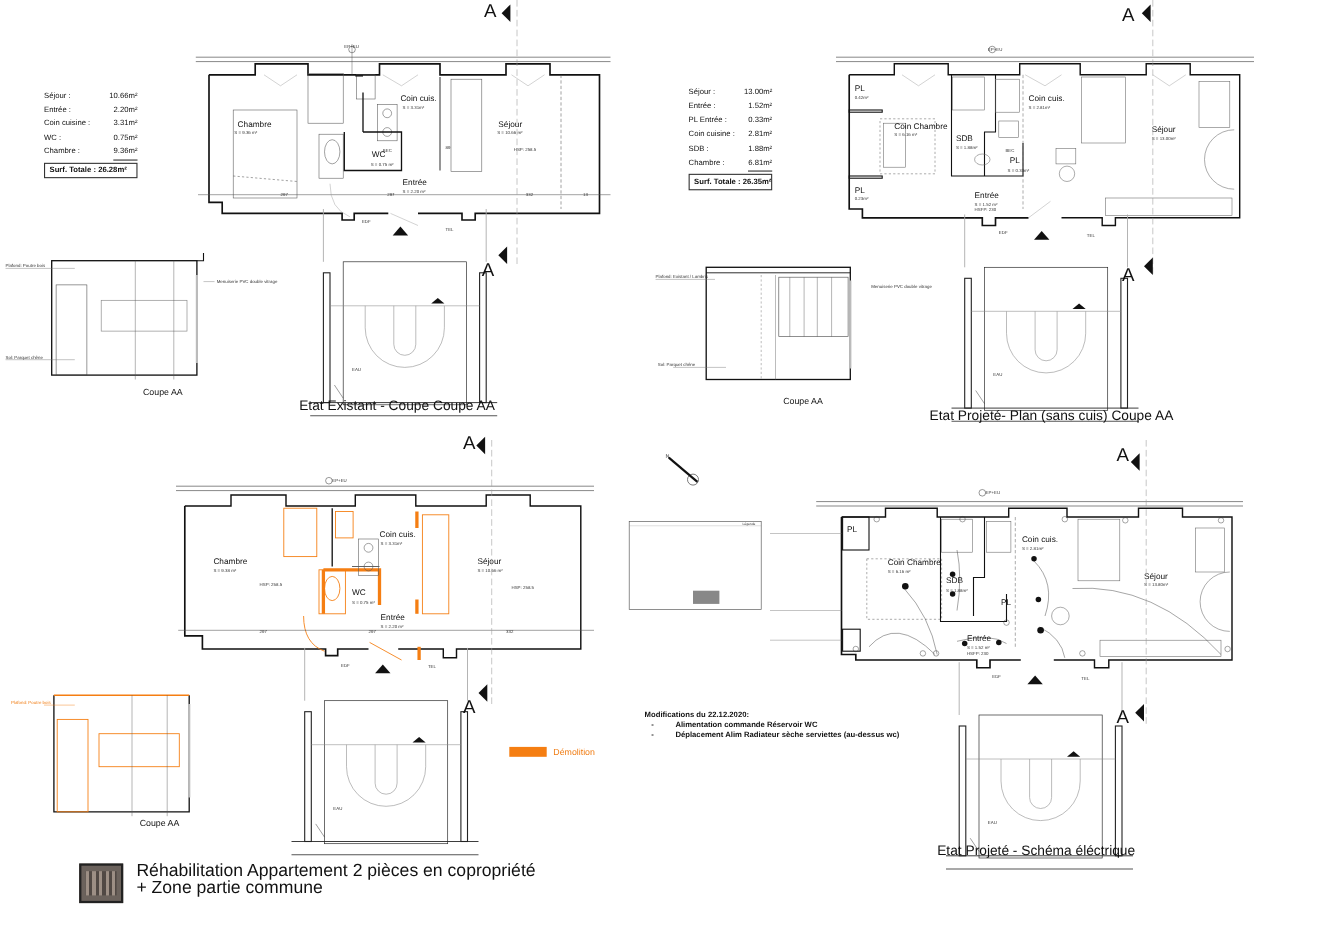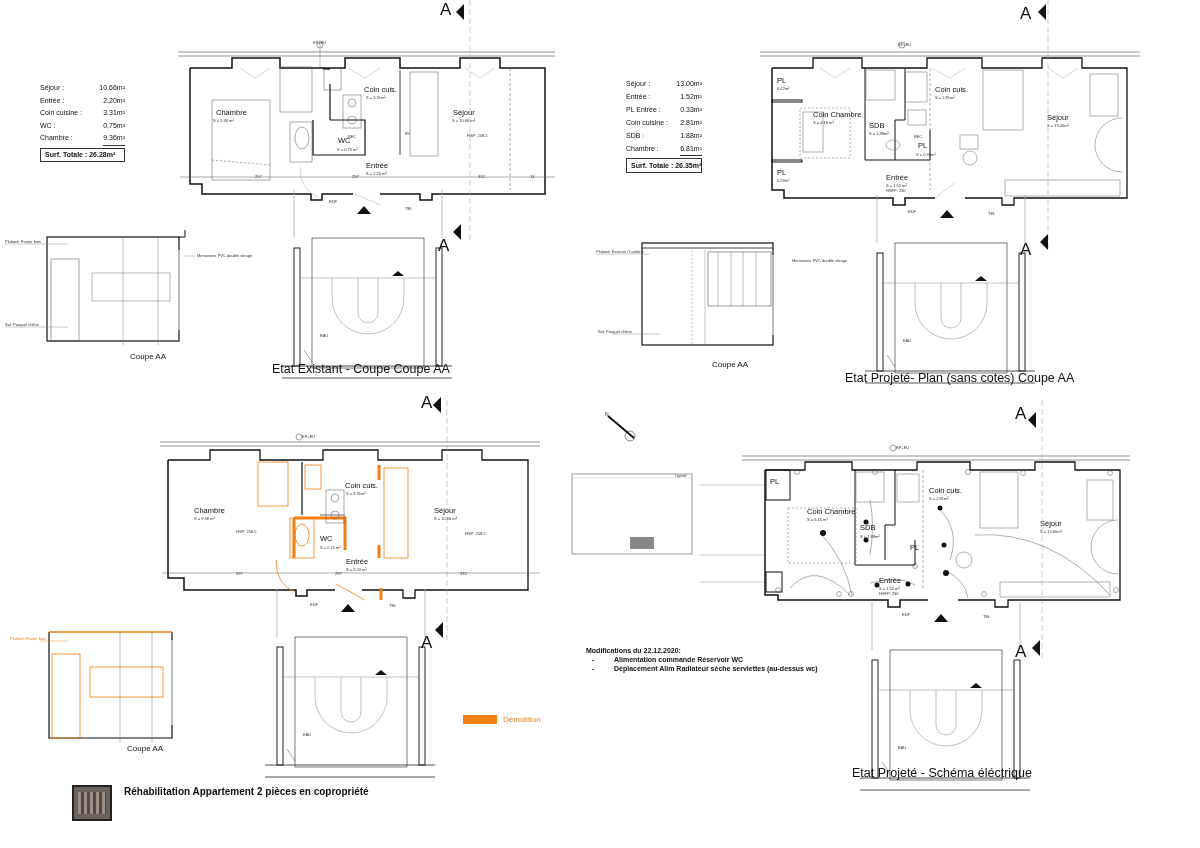--- a/index.html
+++ b/index.html
@@ -9,23 +9,23 @@
   .room{font-family:"Liberation Sans",sans-serif;font-size:7.5px;fill:#111;}
   .area-table{position:absolute;font-size:7px;line-height:12.5px;}
   .area-table .row{display:flex;justify-content:space-between;}
   .area-table .total{border:1px solid #333;font-weight:bold;padding:0 4px;margin-top:2px;white-space:nowrap;}
   .caption{position:absolute;font-size:12.5px;color:#111;white-space:nowrap;}
   .coupe-label{position:absolute;font-size:8px;font-weight:normal;}
   .letterA{position:absolute;font-size:17px;color:#111;}
   .mods{position:absolute;left:586px;top:646px;font-size:7px;font-weight:bold;line-height:9px;}
   .mods .li{padding-left:6px;}
   .mods .li span.d{display:inline-block;width:22px;}
-  .title{position:absolute;left:124px;top:784px;font-size:10px;font-weight:bold;line-height:16px;}
+  .title{position:absolute;left:124px;top:784px;font-size:16px;font-weight:normal;line-height:16px;}
   .thumb{position:absolute;left:72px;top:785px;width:40px;height:36px;background:#6b625c;border:2px solid #222;box-sizing:border-box;}
-  .demol{position:absolute;left:463px;top:679px;display:flex;align-items:center;font-size:8px;color:#f07c12;margin-top:36px;}
+  .demol{position:absolute;left:463px;top:679px;display:flex;align-items:center;font-size:8px;color:#f07c12;}
   .demol .sw{width:34px;height:9px;background:#f57e12;margin-right:6px;}
 </style>
 </head>
 <body>
 
 <svg width="1200" height="848" viewBox="0 0 1200 848">
   <defs>
     <g id="stair">
       <rect x="0" y="0" width="112" height="130" fill="none" stroke="#222" stroke-width="0.6"></rect>
       <line x1="-18" y1="0" x2="-18" y2="-48" stroke="#aaa" stroke-width="0.8"></line>
@@ -425,32 +425,33 @@
 <div class="letterA" style="left:421px;top:393px;">A</div>
 <div class="letterA" style="left:421px;top:633px;">A</div>
 <div class="letterA" style="left:1015px;top:404px;">A</div>
 <div class="letterA" style="left:1015px;top:642px;">A</div>
 
 <div class="coupe-label" style="left:130px;top:352px;">Coupe AA</div>
 <div class="coupe-label" style="left:712px;top:360px;">Coupe AA</div>
 <div class="coupe-label" style="left:127px;top:744px;">Coupe AA</div>
 
 <div class="caption" style="left:272px;top:362px;">Etat Existant - Coupe Coupe AA</div>
-<div class="caption" style="left:845px;top:371px;">Etat Projeté- Plan (sans cotes) Coupe AA</div>
+<div class="caption" style="left:845px;top:371px;">Etat Projeté- Plan (sans cuis) Coupe AA</div>
 <div class="caption" style="left:852px;top:766px;">Etat Projeté - Schéma éléctrique</div>
 
 <div class="demol">
   <div class="sw"></div>
   <span>Démolition</span>
 </div>
 
 <div class="mods">
   <div>Modifications du 22.12.2020:</div>
   <div class="li"><span class="d">-</span><span>Alimentation commande Réservoir WC</span></div>
   <div class="li"><span class="d">-</span><span>Déplacement Alim Radiateur sèche serviettes (au-dessus wc)</span></div>
 </div>
 
 <div class="thumb">
   <div style="position:absolute;left:4px;top:5px;width:28px;height:22px;background:repeating-linear-gradient(90deg,#a99a8f 0 3px,#4a423e 3px 6px);opacity:0.8;"></div>
 </div>
 <div class="title">
   <div>Réhabilitation Appartement 2 pièces en copropriété</div>
+  <div>+ Zone partie commune</div>
 </div>
 
 </body></html>

